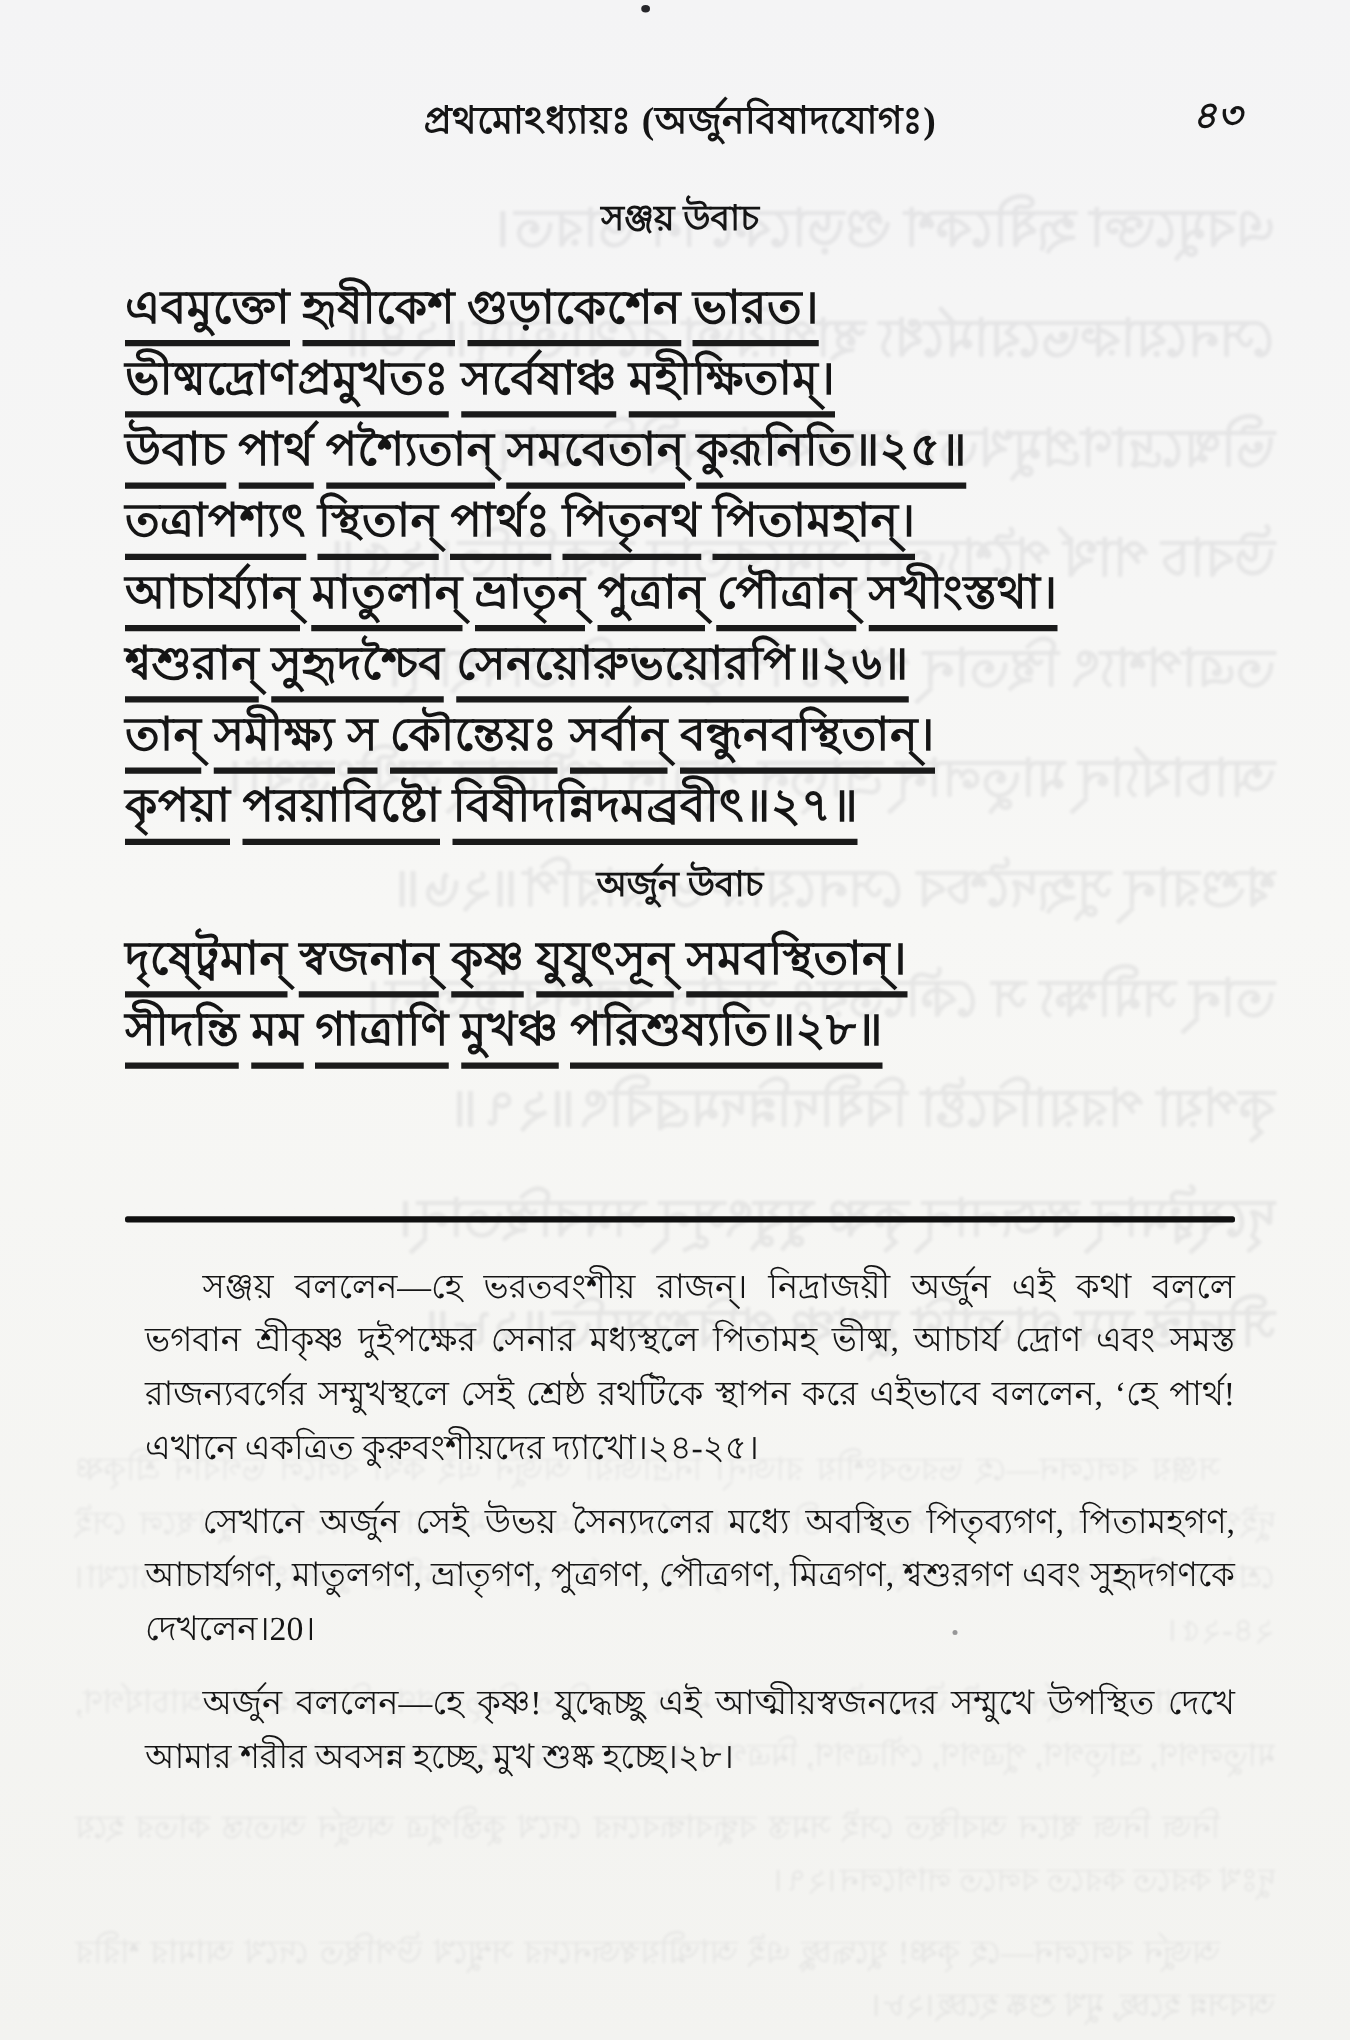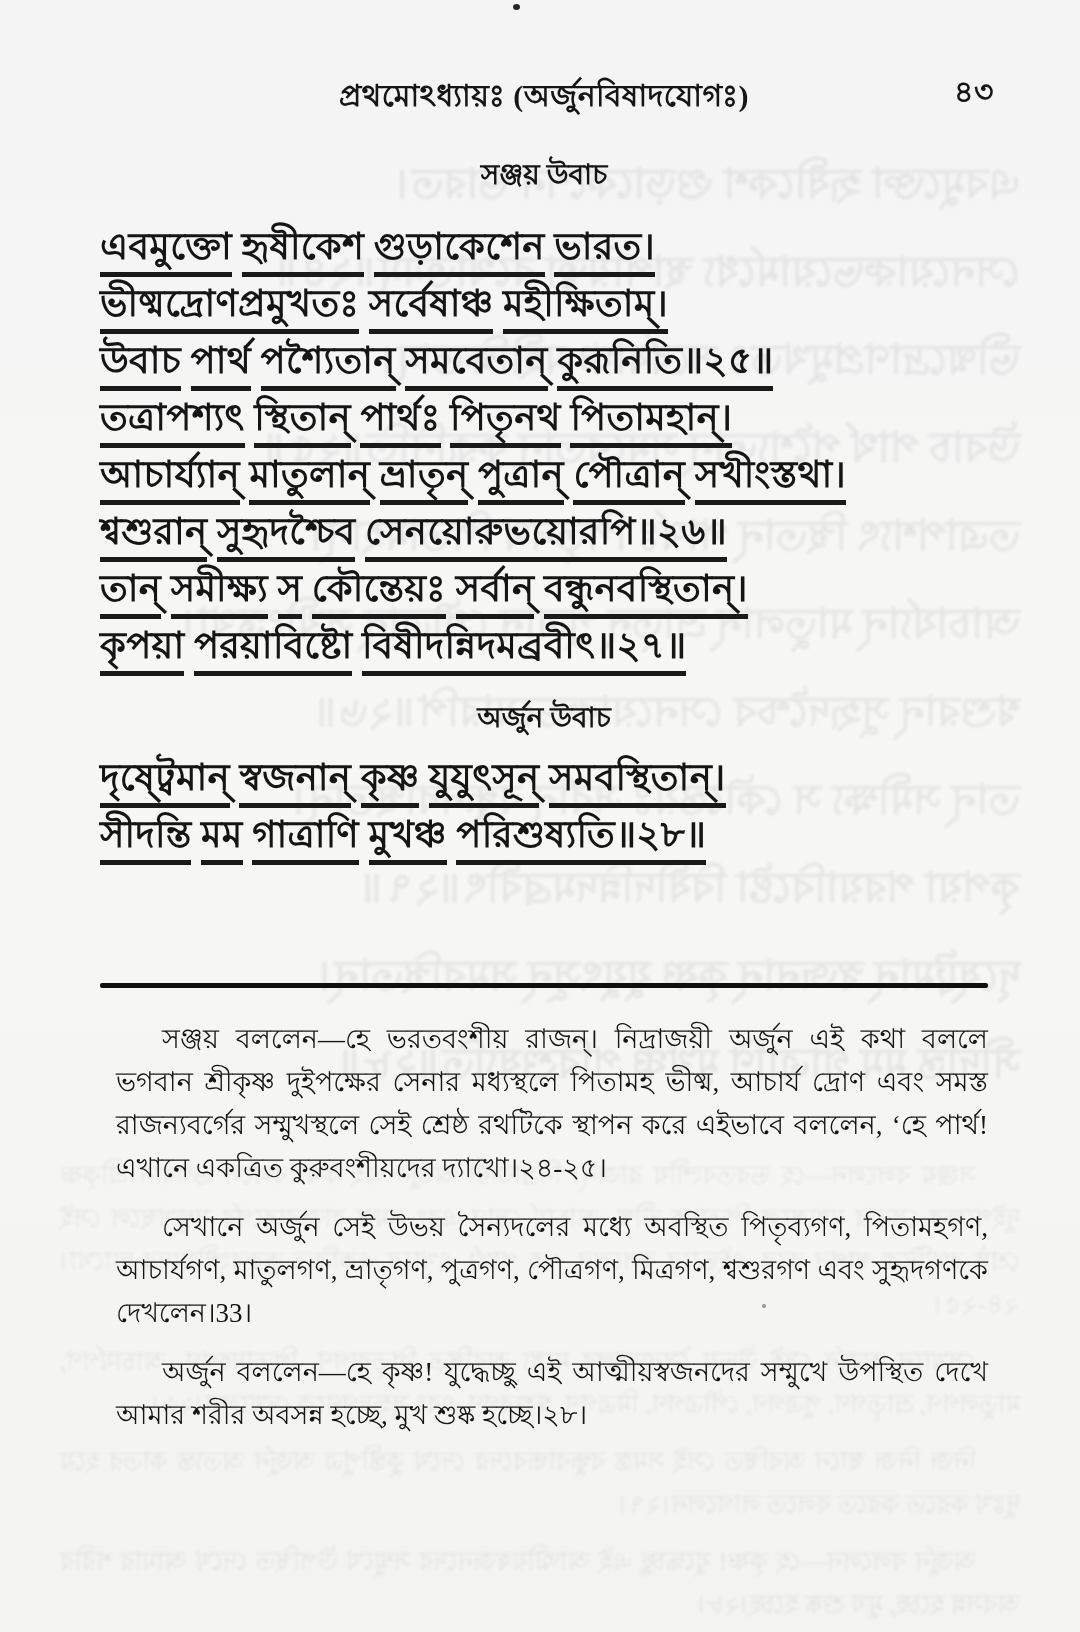--- a/index.html
+++ b/index.html
@@ -20,23 +20,23 @@
     filter:blur(1.4px);
     color:#3d3d48;
     pointer-events:none;
   }
   .g-big{padding:140px 60px 0 60px;font-size:42px;font-weight:bold;line-height:88px;white-space:nowrap;}
   .g-small{padding:46px 60px 0 60px;font-size:26px;line-height:43px;text-align:justify;}
   .g-small p{margin:0 0 14px 0;text-indent:44px;}
   
   .content{position:relative;z-index:2;padding:72px 92px 0 100px;}
   .header-row{position:relative;text-align:center;font-size:30px;font-weight:bold;letter-spacing:.5px;}
-  .page-number{position:absolute;right:-6px;top:-4px;font-size:30px;font-weight:bold;}
+  .page-number{position:absolute;right:-6px;top:-4px;font-size:30px;font-weight:bold;font-style:italic;}
   .speaker{text-align:center;font-size:28px;font-weight:bold;margin-top:30px;}
-  .speaker.arjuna{margin-top:20px;margin-bottom:16px;}
+  .speaker.arjuna{margin-top:10px;margin-bottom:16px;}
   .verses{margin-top:28px;}
   .verse-line{
     font-size:37px;font-weight:bold;line-height:1;
     white-space:nowrap;margin:0 0 8px 0;letter-spacing:.3px;
   }
   .verse-line .w{display:inline-block;border-bottom:5px solid #1a1a1a;padding-bottom:7px;}
   .rule{margin-top:118px;height:5px;background:#101010;border-radius:2px;}
   .commentary{margin-top:30px;}
   .commentary p{
     margin:0 0 16px 16px;
@@ -101,18 +101,18 @@
 
     <div class="verses" style="margin-top:0">
       <div class="verse-line uw"><span class="w">দৃষ্ট্বেমান্</span> <span class="w">স্বজনান্</span> <span class="w">কৃষ্ণ</span> <span class="w">যুযুৎসূন্</span> <span class="w">সমবস্থিতান্।</span></div>
       <div class="verse-line uw"><span class="w">সীদন্তি</span> <span class="w">মম</span> <span class="w">গাত্রাণি</span> <span class="w">মুখঞ্চ</span> <span class="w">পরিশুষ্যতি॥২৮॥</span></div>
     </div>
 
     <div class="rule"></div>
 
     <div class="commentary">
       <p>সঞ্জয় বললেন—হে ভরতবংশীয় রাজন্। নিদ্রাজয়ী অর্জুন এই কথা বললে ভগবান শ্রীকৃষ্ণ দুইপক্ষের সেনার মধ্যস্থলে পিতামহ ভীষ্ম, আচার্য দ্রোণ এবং সমস্ত রাজন্যবর্গের সম্মুখস্থলে সেই শ্রেষ্ঠ রথটিকে স্থাপন করে এইভাবে বললেন, ‘হে পার্থ! এখানে একত্রিত কুরুবংশীয়দের দ্যাখো।২৪-২৫।</p>
-      <p>সেখানে অর্জুন সেই উভয় সৈন্যদলের মধ্যে অবস্থিত পিতৃব্যগণ, পিতামহগণ, আচার্যগণ, মাতুলগণ, ভ্রাতৃগণ, পুত্রগণ, পৌত্রগণ, মিত্রগণ, শ্বশুরগণ এবং সুহৃদগণকে দেখলেন।33।</p>
+      <p>সেখানে অর্জুন সেই উভয় সৈন্যদলের মধ্যে অবস্থিত পিতৃব্যগণ, পিতামহগণ, আচার্যগণ, মাতুলগণ, ভ্রাতৃগণ, পুত্রগণ, পৌত্রগণ, মিত্রগণ, শ্বশুরগণ এবং সুহৃদগণকে দেখলেন।20।</p>
       <p>অর্জুন বললেন—হে কৃষ্ণ! যুদ্ধেচ্ছু এই আত্মীয়স্বজনদের সম্মুখে উপস্থিত দেখে আমার শরীর অবসন্ন হচ্ছে, মুখ শুষ্ক হচ্ছে।২৮।</p>
     </div>
 
   </div>
 </div>
 
 </body></html>

